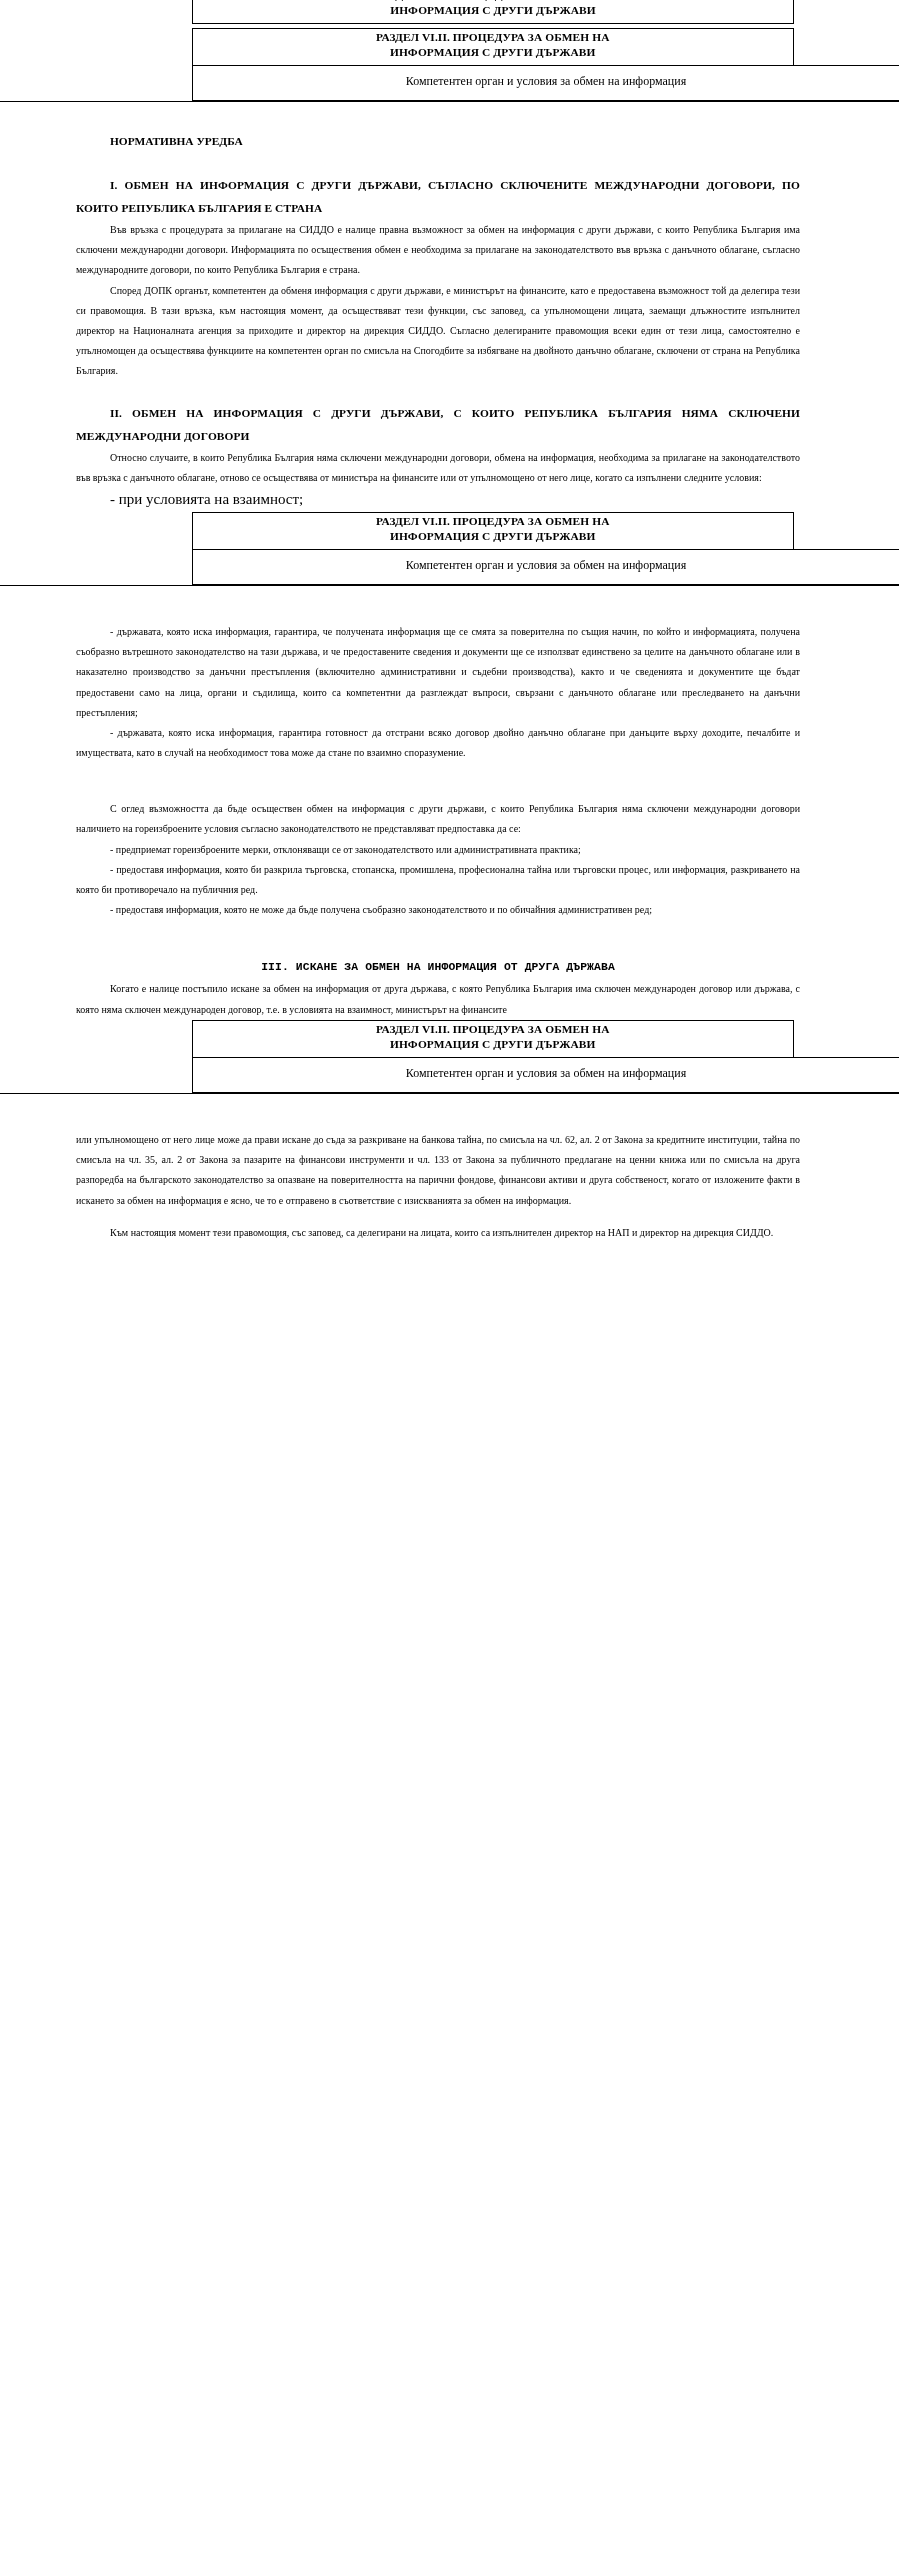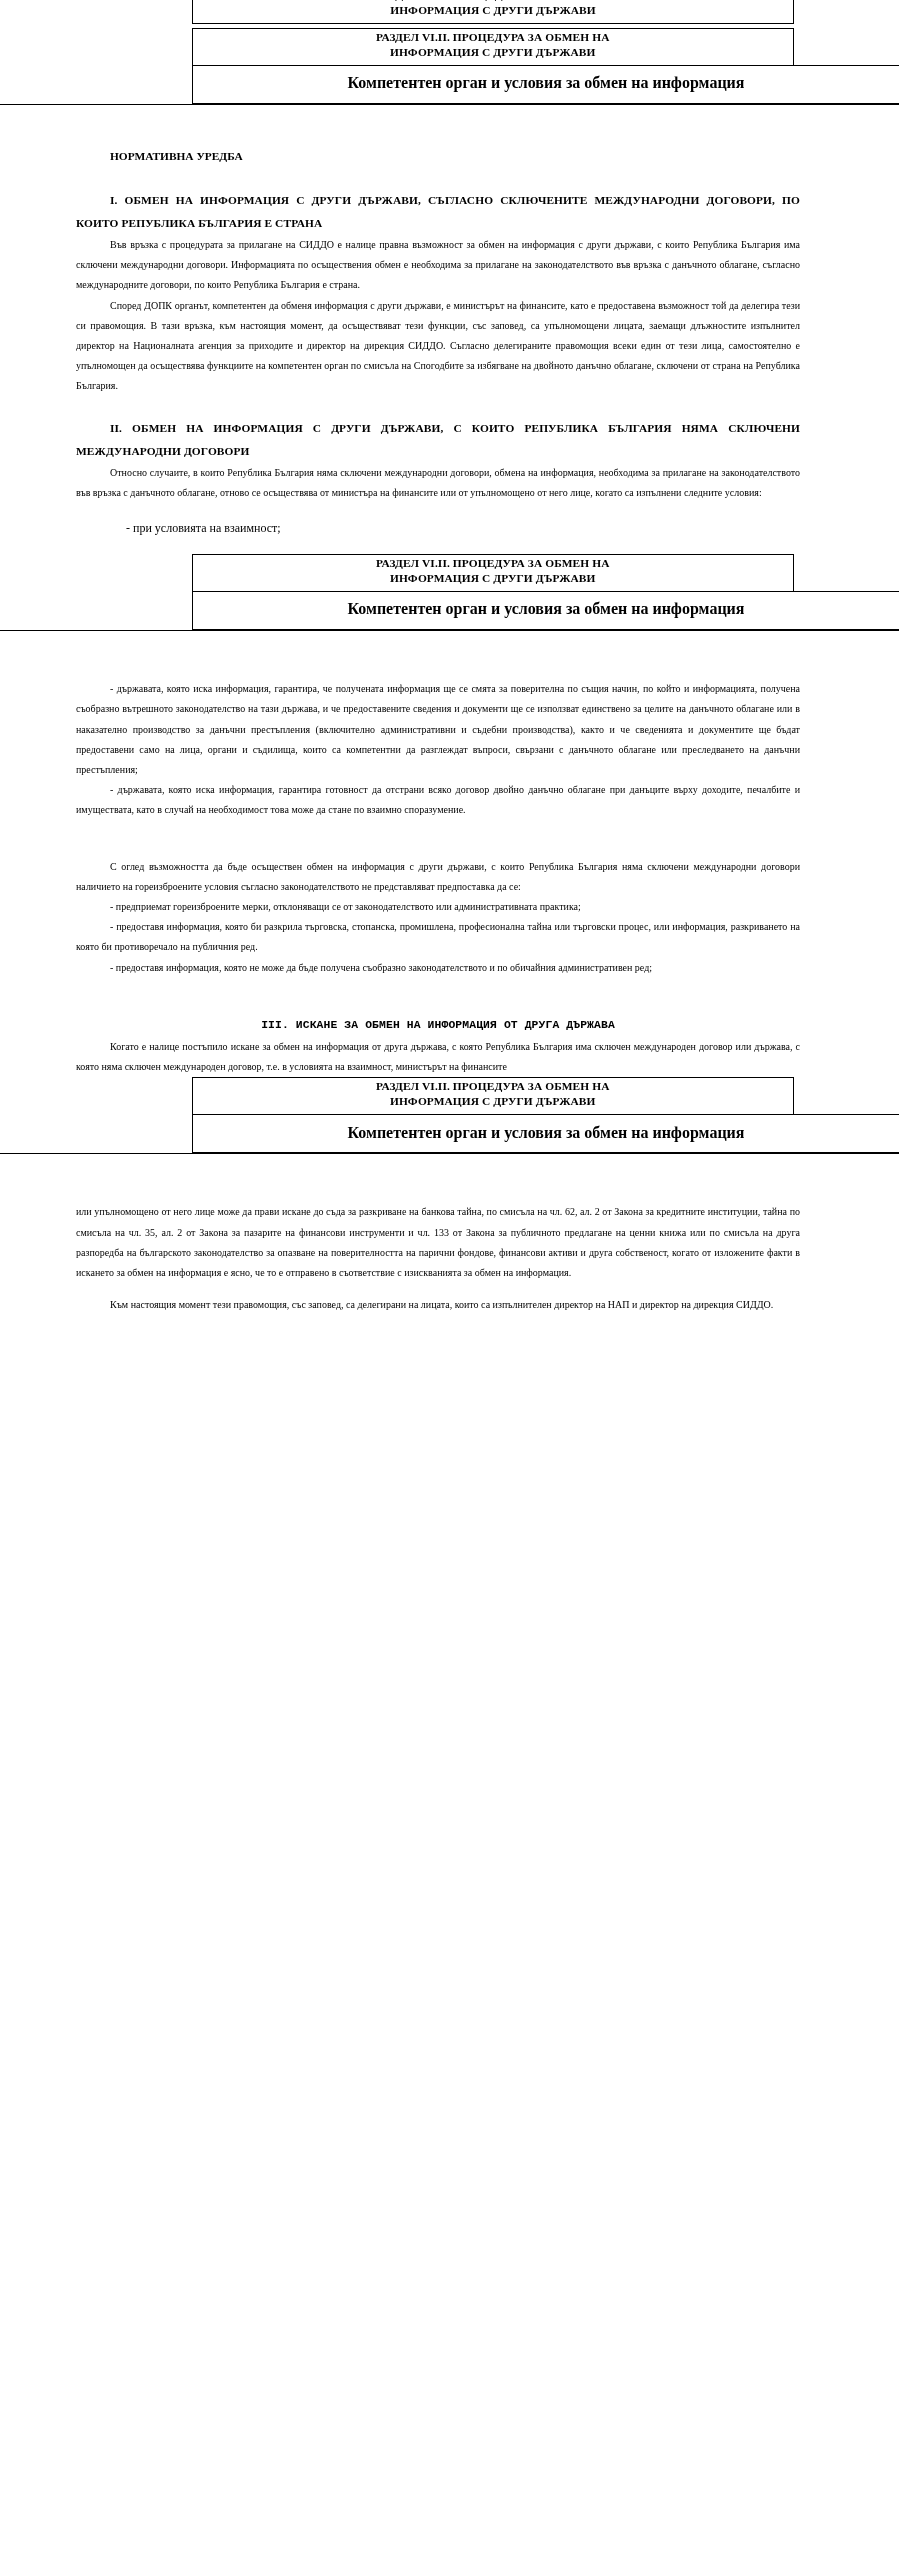--- a/index.html
+++ b/index.html
@@ -41,61 +41,61 @@
     font-weight: bold;
     font-size: 11.4px;
     line-height: 1.32;
     letter-spacing: 0.1px;
     padding: 1.2px 7.2px 4.8px 7.2px !important;
   }
   .hdr-title-cell .ln { display: block; white-space: nowrap; }
 
   .hdr-sub-row td {
     text-align: center;
-    font-weight: bold;
-    font-size: 16px;
+    font-weight: normal;
+    font-size: 12px;
     padding: 8.4px 6px 10.8px 6px !important;
   }
 
   
   .hdr-clip-top {
     height: 28px;
     overflow: hidden;
     position: relative;
   }
   .hdr-clip-top .inner {
     position: absolute;
     left: 0;
     top: -14.4px;
     width: 900px;
   }
 
   
   .body-block {
-    padding: 12px 76px 0 76px;
+    padding: 0 76px 0 76px;
   }
   p.para {
     margin: 0 0 0 0;
     font-size: 10px;
     line-height: 2.02;
     text-align: justify;
     text-indent: 34px;
     text-justify: inter-word;
   }
   p.para.noind { text-indent: 0; }
   p.dash {
     margin: 0;
     font-size: 10px;
     line-height: 2.02;
     text-align: justify;
     text-indent: 34px;
   }
   p.dash-tight {
-    margin: 16px;
-    font-size: 12px;
+    margin: 0;
+    font-size: 15px;
     line-height: 1.55;
     text-align: left;
     text-indent: 34px;
   }
   h2.sect {
     margin: 0;
     font-size: 11.4px;
     font-weight: bold;
     line-height: 2.02;
     text-align: justify;

